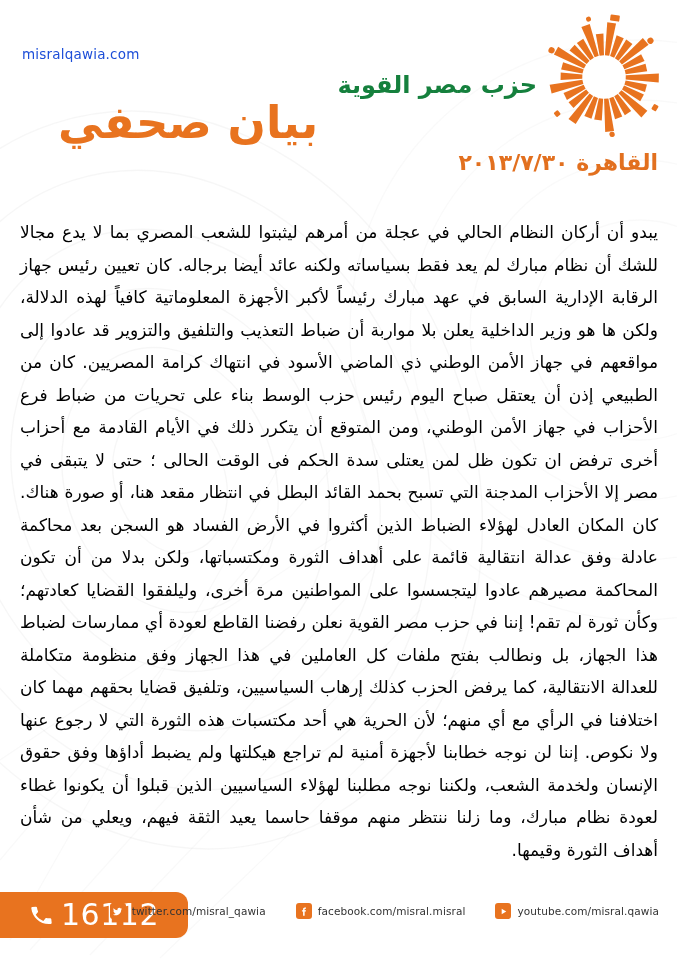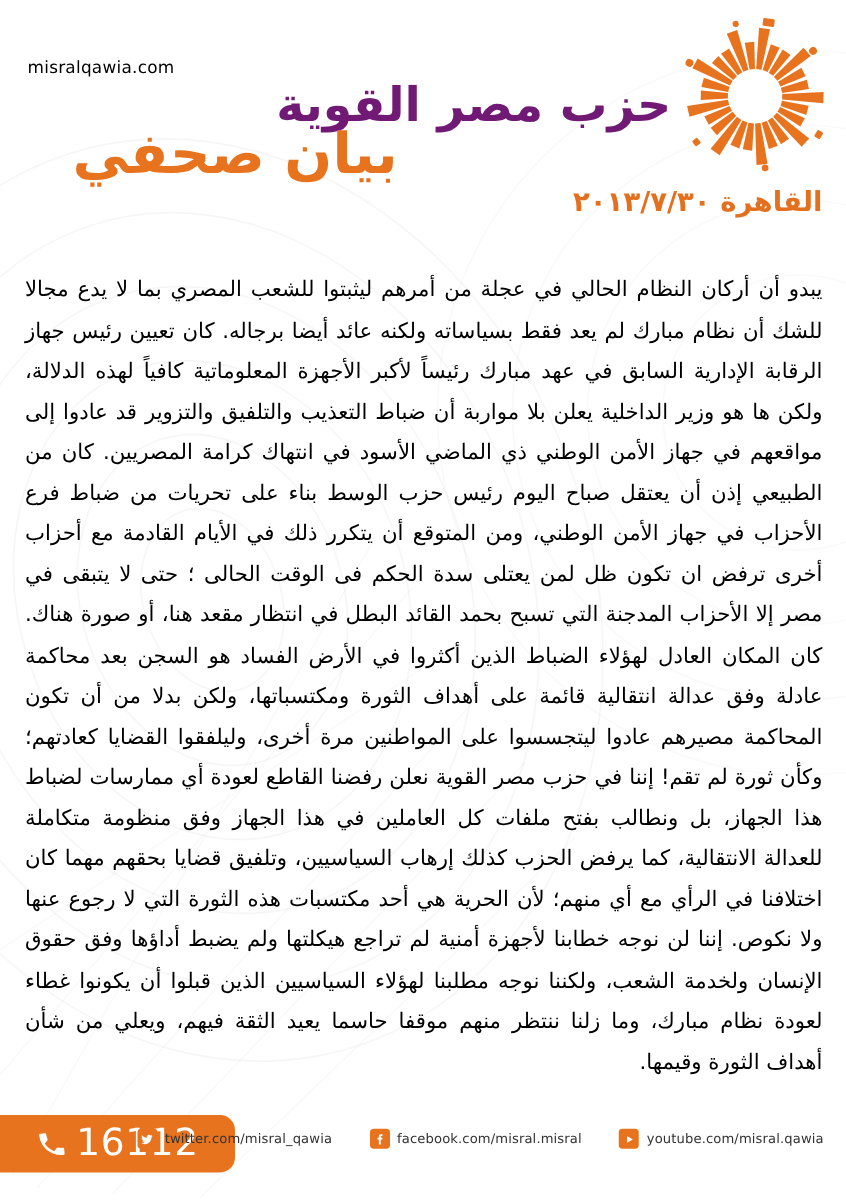--- a/index.html
+++ b/index.html
@@ -8,30 +8,30 @@
     background:#ffffff;
     font-family:"DejaVu Sans", sans-serif;
     position:relative;
     overflow:hidden;
   }
   .watermark{position:absolute;inset:0;z-index:0;pointer-events:none;}
   .layer{position:absolute;z-index:1;}
 
   .site-url{
     left:22px;top:46px;
-    font-size:13.5px;color:#000000;letter-spacing:.2px;
+    font-size:13.5px;color:#1d4ed8;letter-spacing:.2px;
     text-decoration:none;cursor:pointer;
   }
   .logo-block{
     right:12px;top:10px;
     display:flex;align-items:center;gap:4px;
   }
   .brand-text{text-align:right;margin-top:18px;}
   .brand-ar{
-    font-size:38px;font-weight:bold;color:#701a75;
+    font-size:24px;font-weight:bold;color:#15803d;
     direction:rtl;line-height:1.1;
   }
   .brand-en{
     font-size:16.5px;font-weight:bold;color:#3a3a3a;
     line-height:1.25;letter-spacing:.2px;
   }
   .starburst{width:124px;height:132px;flex:0 0 auto;}
 
   .press-title{
     left:58px;top:84px;

